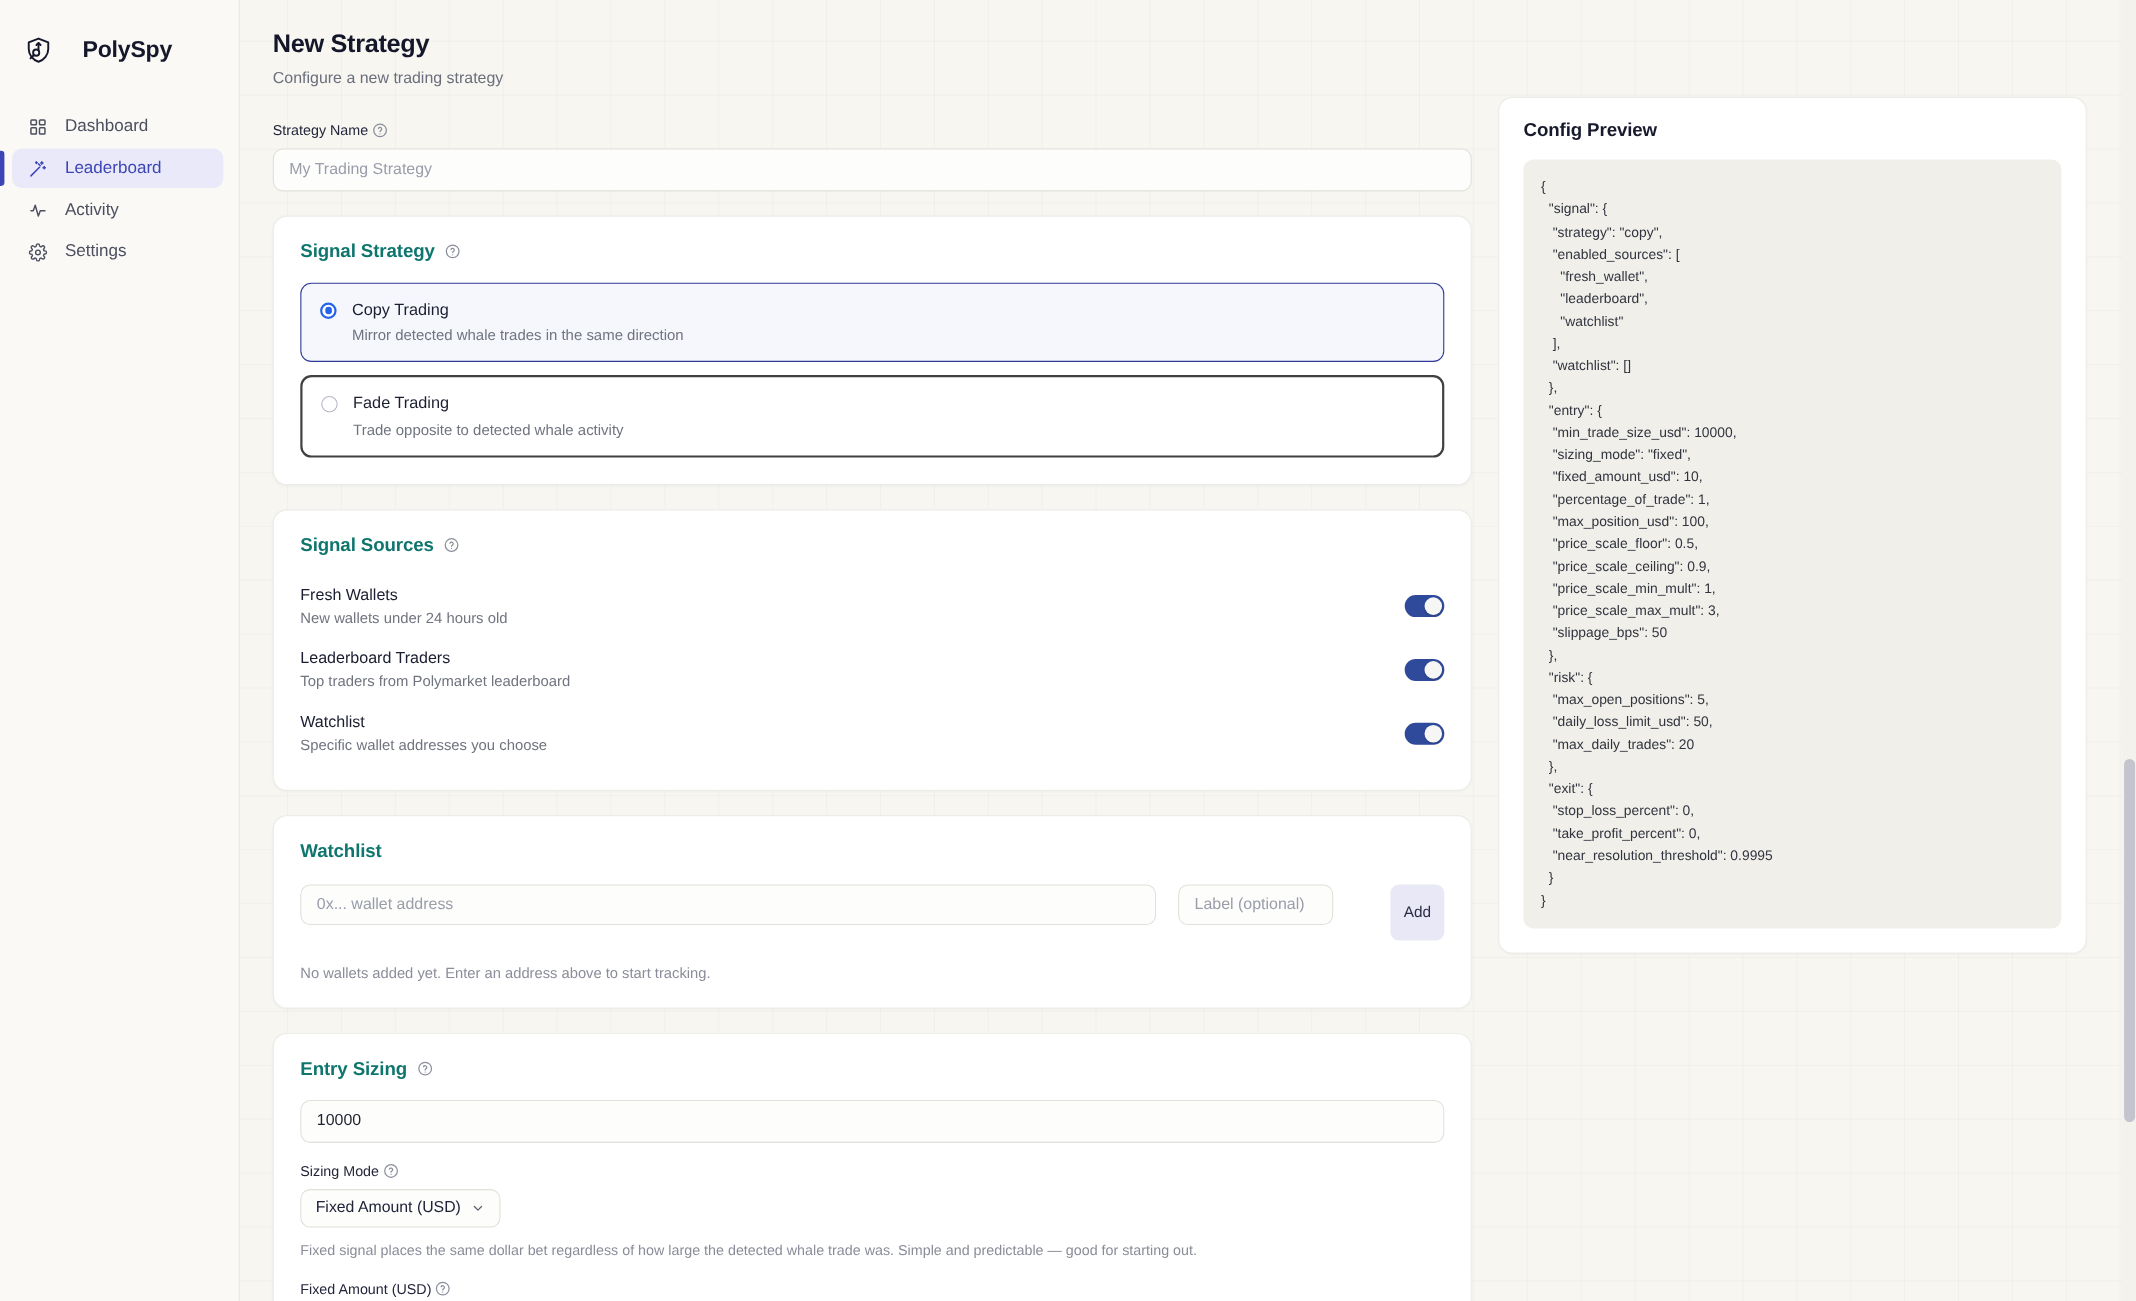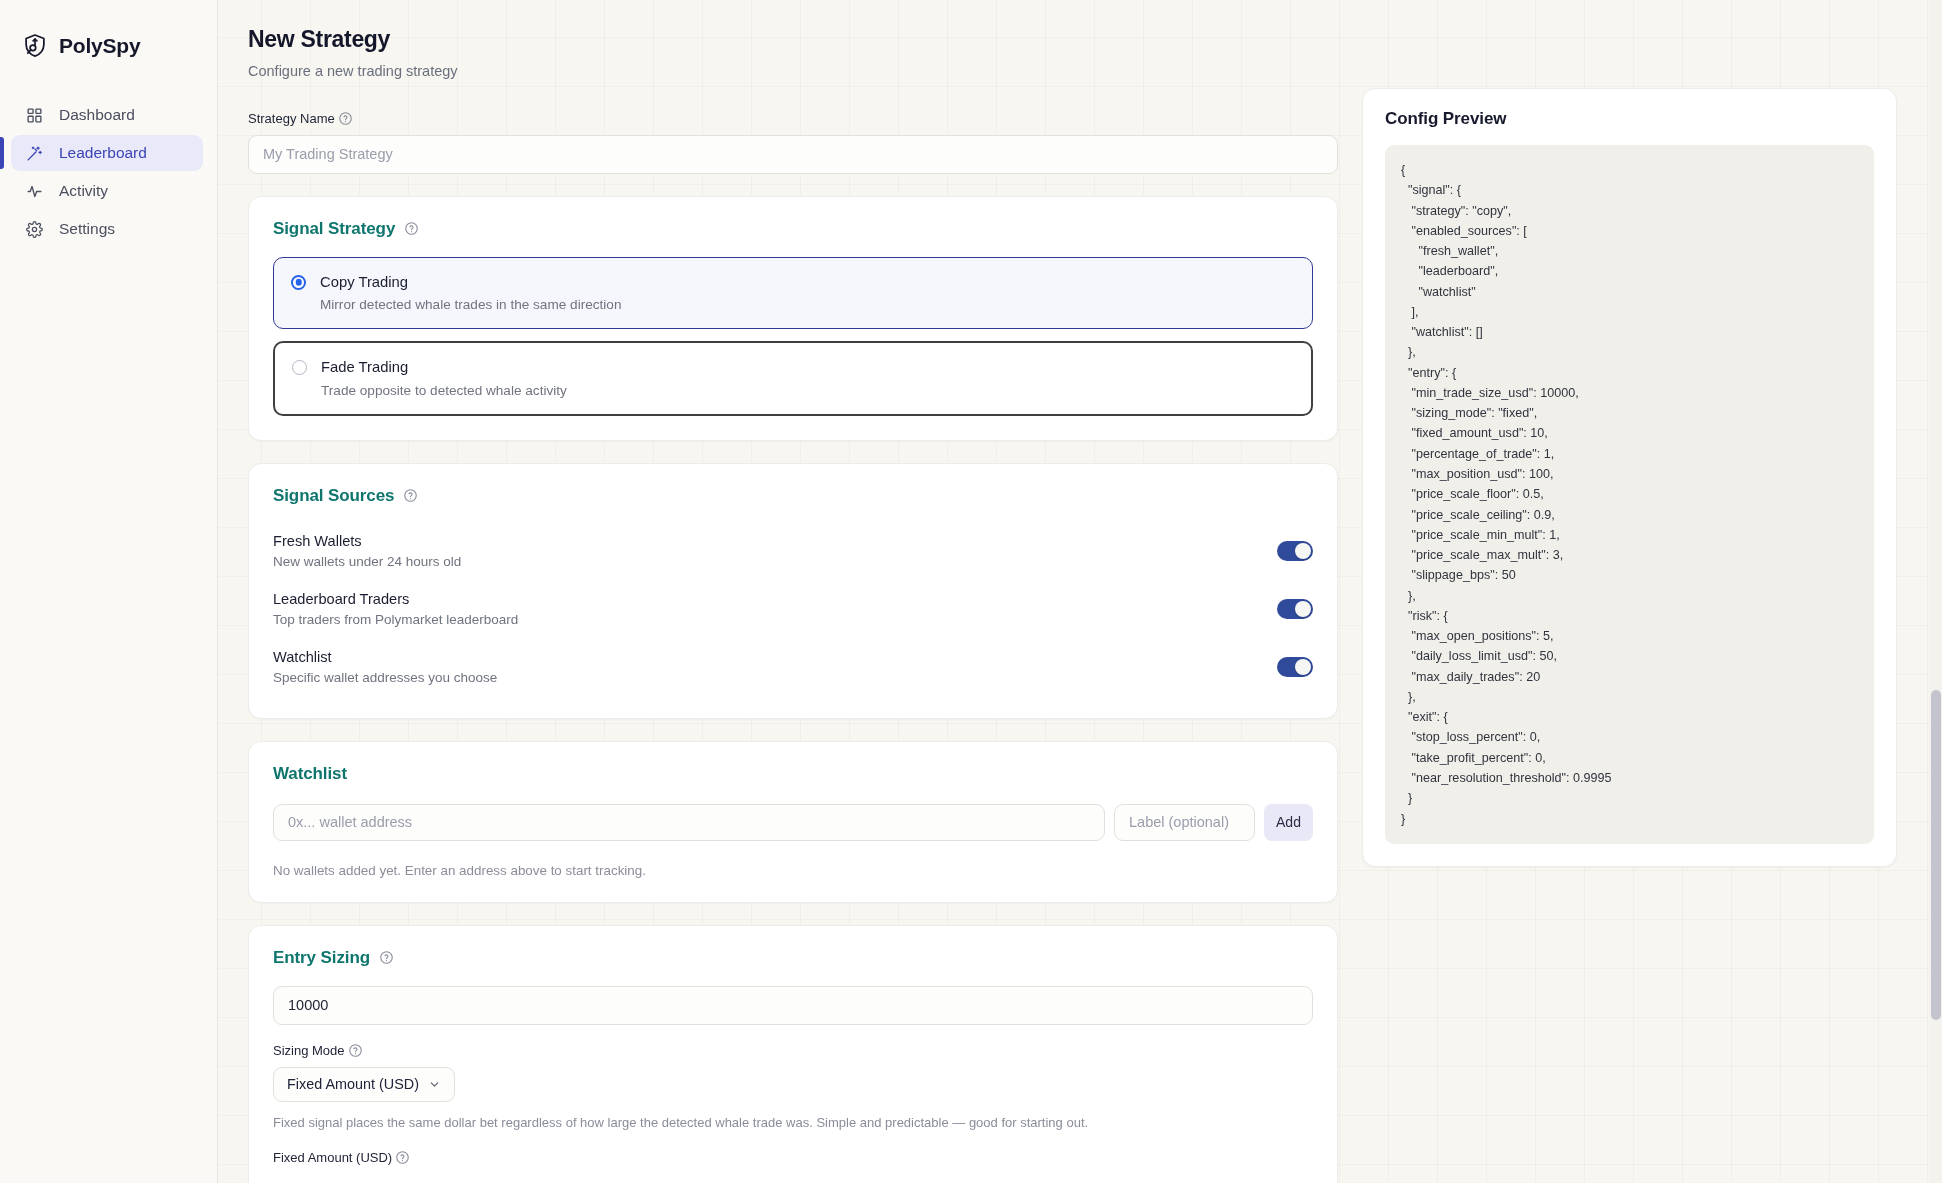--- a/index.html
+++ b/index.html
@@ -32,21 +32,21 @@
     background: #faf9f6;
     border-right: 1px solid #e8e6df;
     padding: 0;
     position: relative;
     z-index: 5;
   }
 
   .brand {
     display: flex;
     align-items: center;
-    gap: 9px;
+    gap: 25px;
     padding: 22px 0 0 20px;
     height: 70px;
   }
   .brand-logo {
     width: 30px; height: 30px;
     display: flex; align-items: center; justify-content: center;
     color: #15172b;
   }
   .brand-name {
     font-size: 21px;
@@ -276,44 +276,45 @@
     border-radius: 50%;
     background: #f6f6f4;
     transition: none;
     box-shadow: 0 1px 2px rgba(0,0,0,0.18);
   }
   .switch.on .knob { left: 18px; }
 
   
   .watchlist-row {
     display: flex;
-    gap: 9px;
+    gap: 20px;
     align-items: flex-start;
   }
   .wl-address {
     flex: 1;
     height: 37px;
   }
   .wl-label {
     width: 141px;
     flex: 0 0 141px;
     height: 37px;
   }
   .add-btn {
-    height: 37px;
+    height: 51px;
     min-width: 49px;
     border: none;
     border-radius: 8px;
     background: #e8e8f6;
     color: #2a2c45;
     font-family: "Liberation Sans", sans-serif;
     font-size: 14px;
     font-weight: 500;
     cursor: pointer;
     padding: 0 12px;
+    margin-left: 32px;
   }
   .empty-note {
     font-size: 13.4px;
     color: #8b8e99;
     margin-top: 22px;
   }
 
   
   .form-group { margin-top: 18px; }
   .form-group:first-of-type { margin-top: 0; }

